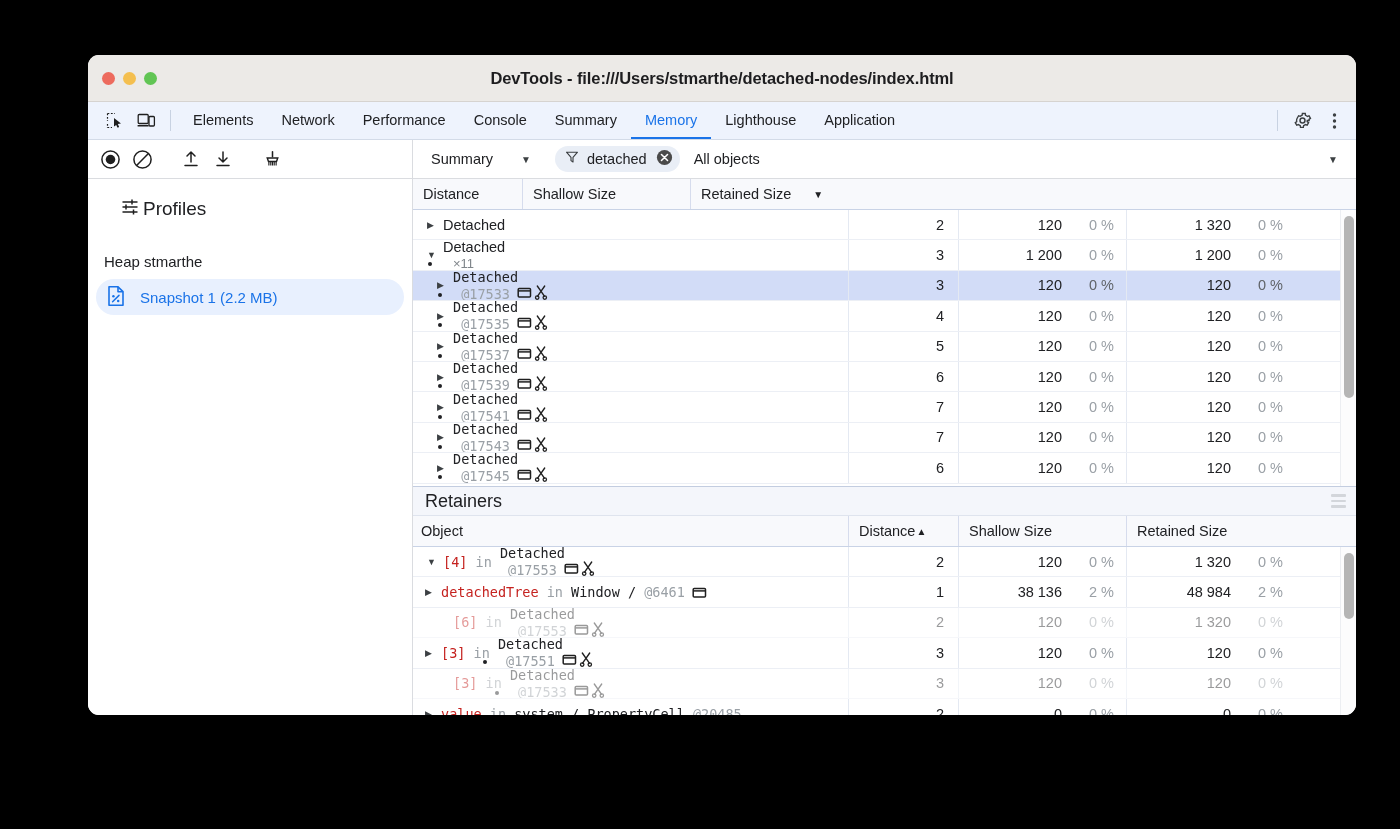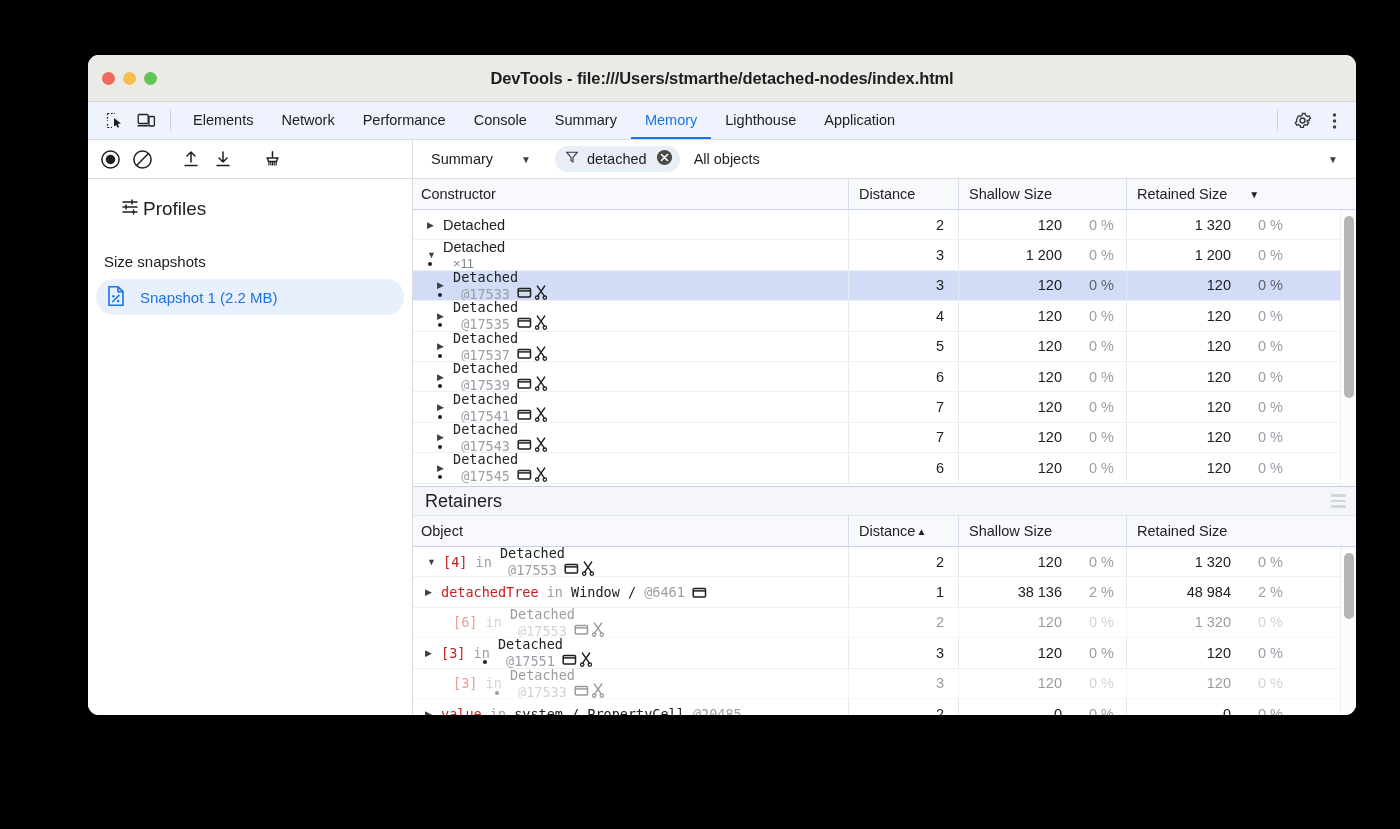--- a/index.html
+++ b/index.html
@@ -316,40 +316,39 @@
     <div class="sidebar">
       <div class="side-row">
         <span>
           <svg width="20" height="20" viewBox="0 0 20 20">
             <path d="M2.5 5 H17.5 M2.5 10 H17.5 M2.5 15 H17.5" stroke="#1f1f1f" stroke-width="1.5"></path>
             <path d="M12 2.6 V7.4 M6 7.6 V12.4 M13.5 12.6 V17.4" stroke="#1f1f1f" stroke-width="1.5"></path>
           </svg>
         </span>
         <span>Profiles</span>
       </div>
-      <div class="side-heading">Size snapshots</div>
+      <div class="side-heading">Heap stmarthe</div>
       <div class="snapshot-item">
         <span>
           <svg width="20" height="22" viewBox="0 0 20 22">
             <path d="M3 1.8 H12 L17 6.6 V20.2 H3 Z" fill="none" stroke="#1a73e8" stroke-width="1.6" stroke-linejoin="round"></path>
             <path d="M12 1.8 V6.8 H17" fill="none" stroke="#1a73e8" stroke-width="1.6" stroke-linejoin="round"></path>
             <circle cx="7.4" cy="11.2" r="1.25" fill="#1a73e8"></circle>
             <circle cx="12.2" cy="16" r="1.25" fill="#1a73e8"></circle>
             <path d="M13 10.4 L6.6 16.8" stroke="#1a73e8" stroke-width="1.5" stroke-linecap="round"></path>
           </svg>
         </span>
         <span>Snapshot 1 (2.2 MB)</span>
       </div>
     </div>
 
     <div class="main">
 
       <div class="grid top">
         <div class="ghead">
-          <div class="cell c-name">Constructor</div>
           <div class="cell c-dist">Distance</div>
           <div class="cell c-shal">Shallow Size</div>
           <div class="cell c-ret">
             <span>Retained Size</span>
             <span style="margin-left:22px;font-size:10px;">▼</span>
           </div>
         </div>
         <div class="rows" id="ctor-rows">
             <div class="row">
               <div class="cell c-name ">

